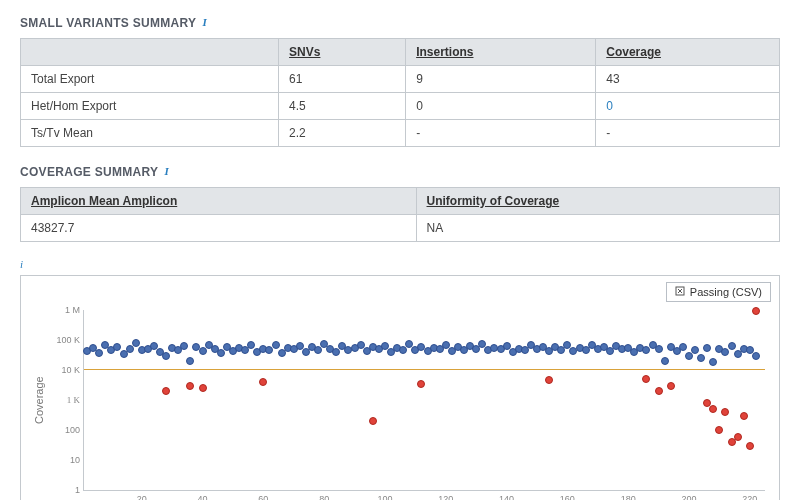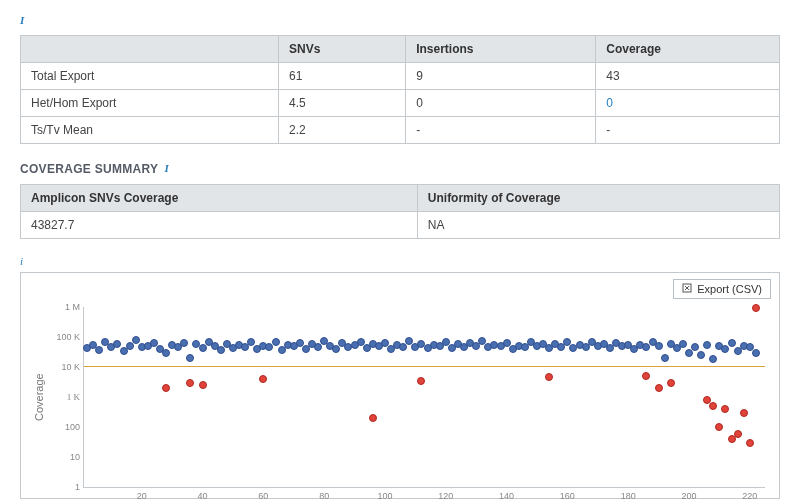--- a/index.html
+++ b/index.html
@@ -43,20 +43,21 @@
   table.summary th, table.summary td {
     border: 1px solid #c4c9ce;
     padding: 6px 10px;
     text-align: left;
     font-size: 12px;
   }
   table.summary th {
     background: #e2e5e8;
     font-weight: bold;
     color: #333;
+    text-decoration: underline;
   }
   table.summary td { color: #444; }
   table.summary td.link { color: #2a7fbf; }
   .subhead {
     color: #57708a;
     font-size: 13px;
     margin: 6px 0 4px 0;
     display: flex;
     align-items: center;
     gap: 6px;
@@ -125,20 +126,21 @@
     position: absolute;
     left: 0; right: 0;
     height: 0;
     border-top: 1px solid #d9a23a;
   }
 </style>
 </head>
 <body>
 
 <div class="section-title caps">
+  <span>SMALL VARIANTS SUMMARY</span>
   <span class="info-icon">i</span>
 </div>
 
 <table class="summary">
   <thead>
     <tr>
       <th></th>
       <th>SNVs</th>
       <th>Insertions</th>
       <th>Coverage</th>
@@ -167,21 +169,21 @@
 </table>
 
 <div class="section-title caps">
   <span>COVERAGE SUMMARY</span>
   <span class="info-icon">i</span>
 </div>
 
 <table class="summary">
   <thead>
     <tr>
-      <th>Amplicon SNVs Coverage</th>
+      <th>Amplicon Mean Amplicon</th>
       <th>Uniformity of Coverage</th>
     </tr>
   </thead>
   <tbody>
     <tr>
       <td>43827.7</td>
       <td>NA</td>
     </tr>
   </tbody>
 </table>
@@ -191,21 +193,21 @@
 </div>
 
 <div class="chart-box">
   <button class="export-btn">
     <span>
       <svg viewBox="0 0 10 10">
           <rect x="1" y="1" width="8" height="8" fill="none" stroke="#555" stroke-width="1"></rect>
           <path d="M3 3 L7 7 M7 3 L3 7" stroke="#555" stroke-width="1"></path>
         </svg>
     </span>
-    <span>Export (CSV)</span>
+    <span>Passing (CSV)</span>
   </button>
 
   <div class="plot-wrap">
     <div class="ylabel">Coverage</div>
     <div style="width:38px;position:relative"></div>
     <div class="plot" id="plot">
         <div class="ytick" style="bottom: 0%;">1</div>
         <div class="ytick" style="bottom: 16.6667%;">10</div>
         <div class="ytick" style="bottom: 33.3333%;">100</div>
         <div class="ytick" style="bottom: 50%; font-family: Liberation Serif, serif;">1 K</div>

